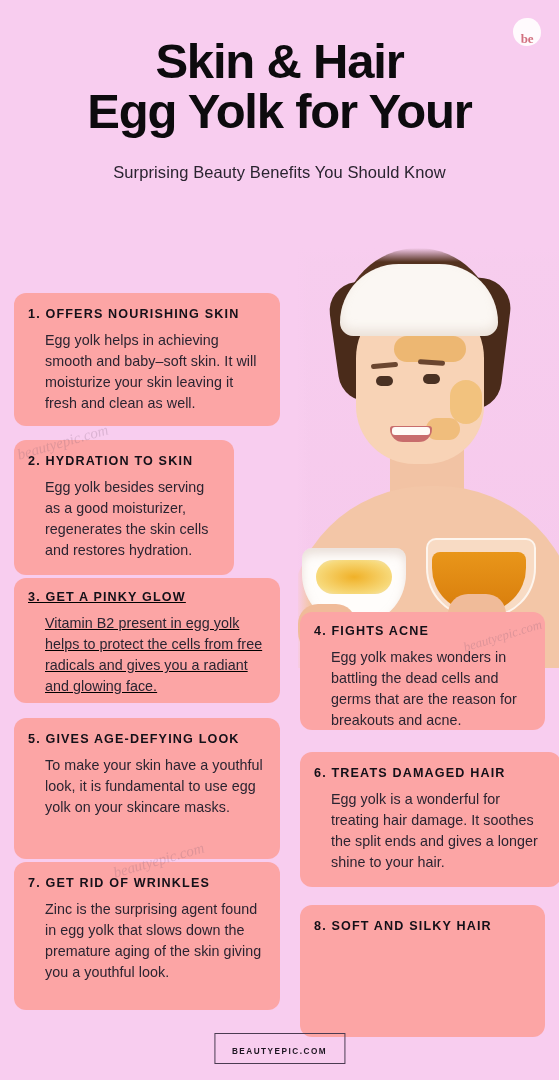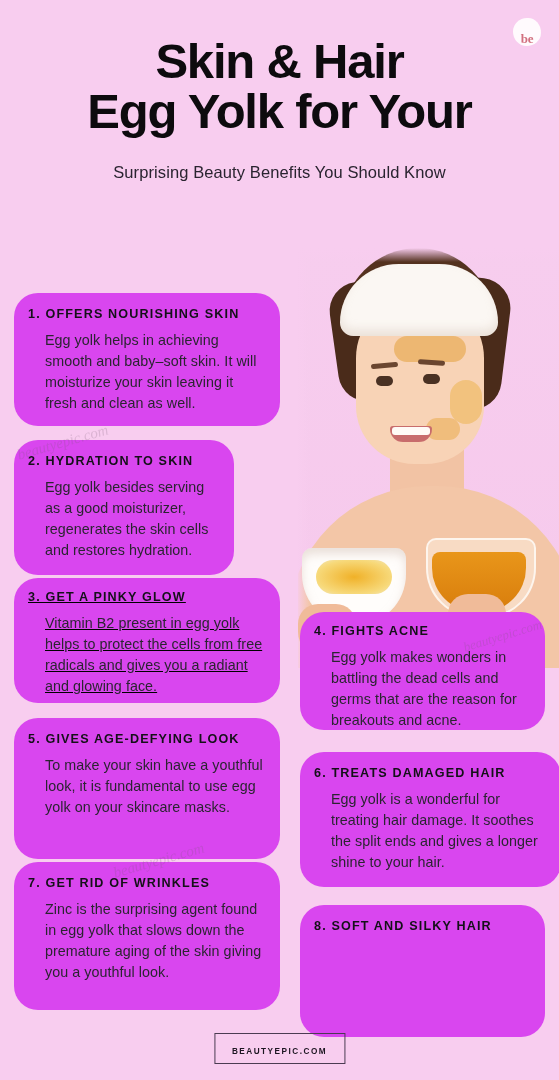--- a/index.html
+++ b/index.html
@@ -280,22 +280,22 @@
   }
   .photo-fade-left {
     position: absolute;
     left: 0; top: 0; bottom: 0; width: 12px;
     background: linear-gradient(90deg, rgba(248,205,239,.85), rgba(248,205,239,0));
   }
 
   
   .card {
     position: absolute;
-    background: #d946ef;
-    border-radius: 24px;
+    background: #fca5a5;
+    border-radius: 12px;
     box-sizing: border-box;
     z-index: 20;
   }
   .card-title {
     font-size: 12.6px;
     font-weight: bold;
     letter-spacing: 1.15px;
     color: #141018;
     text-transform: uppercase;
     white-space: nowrap;

